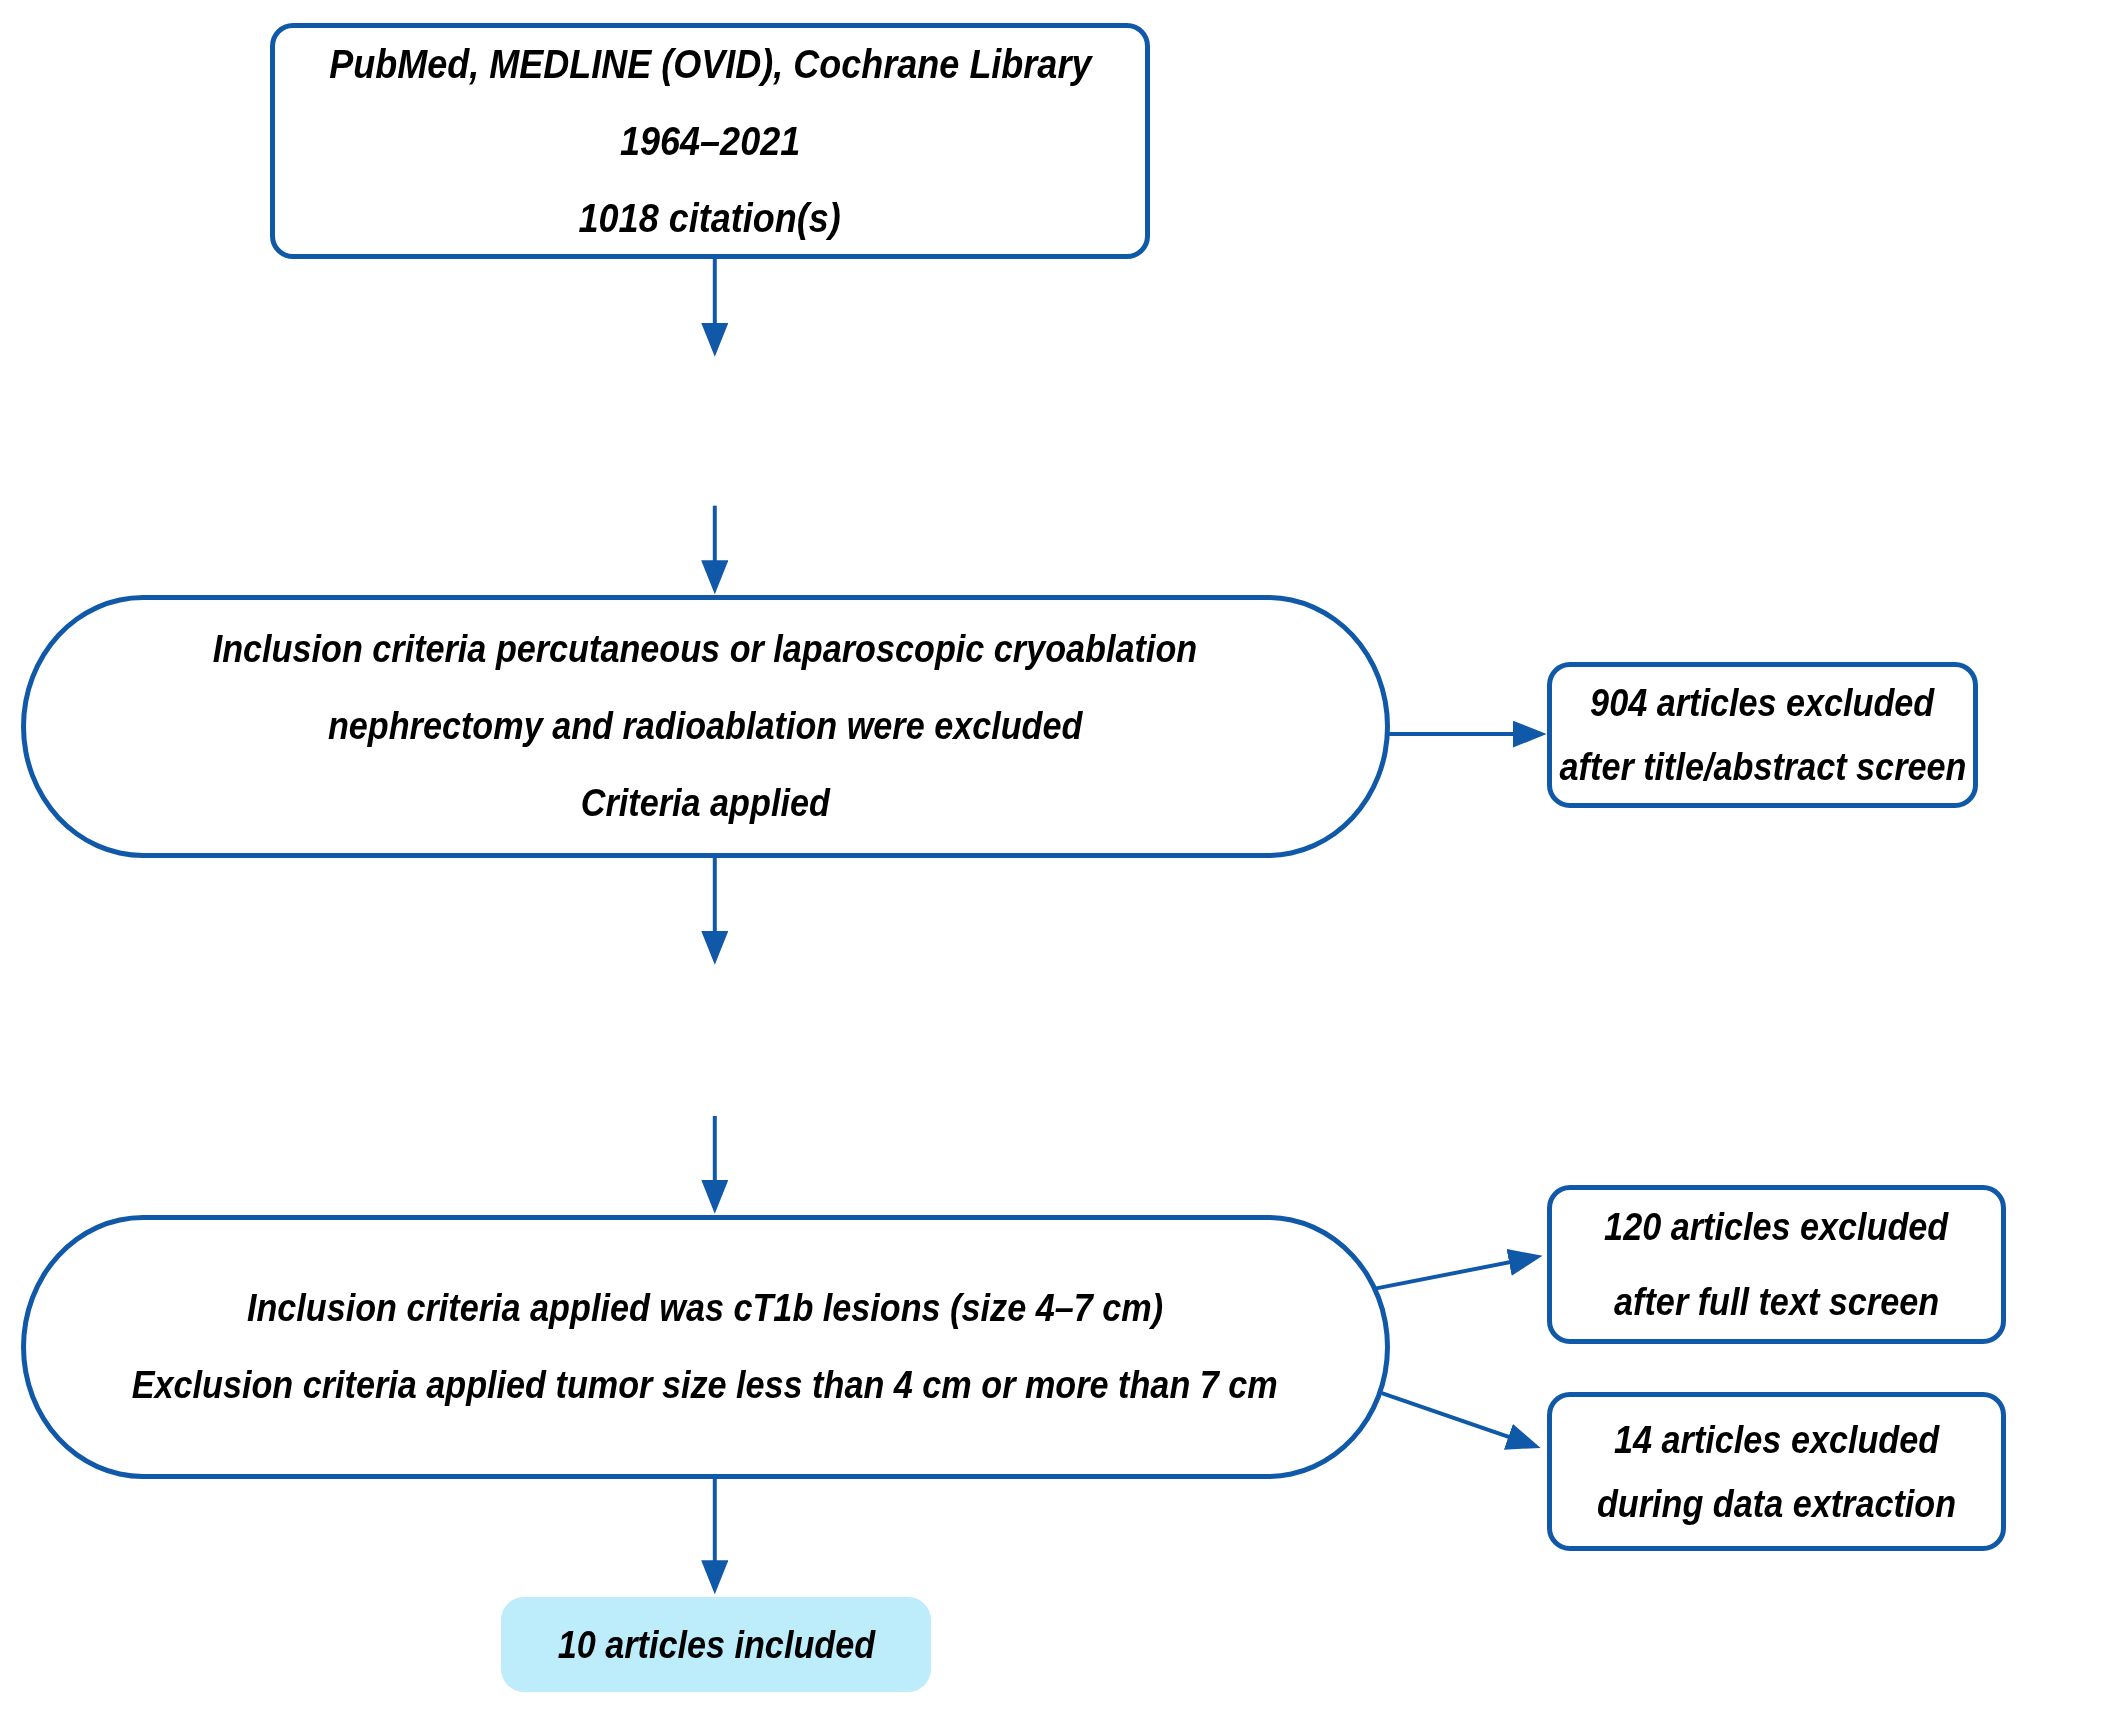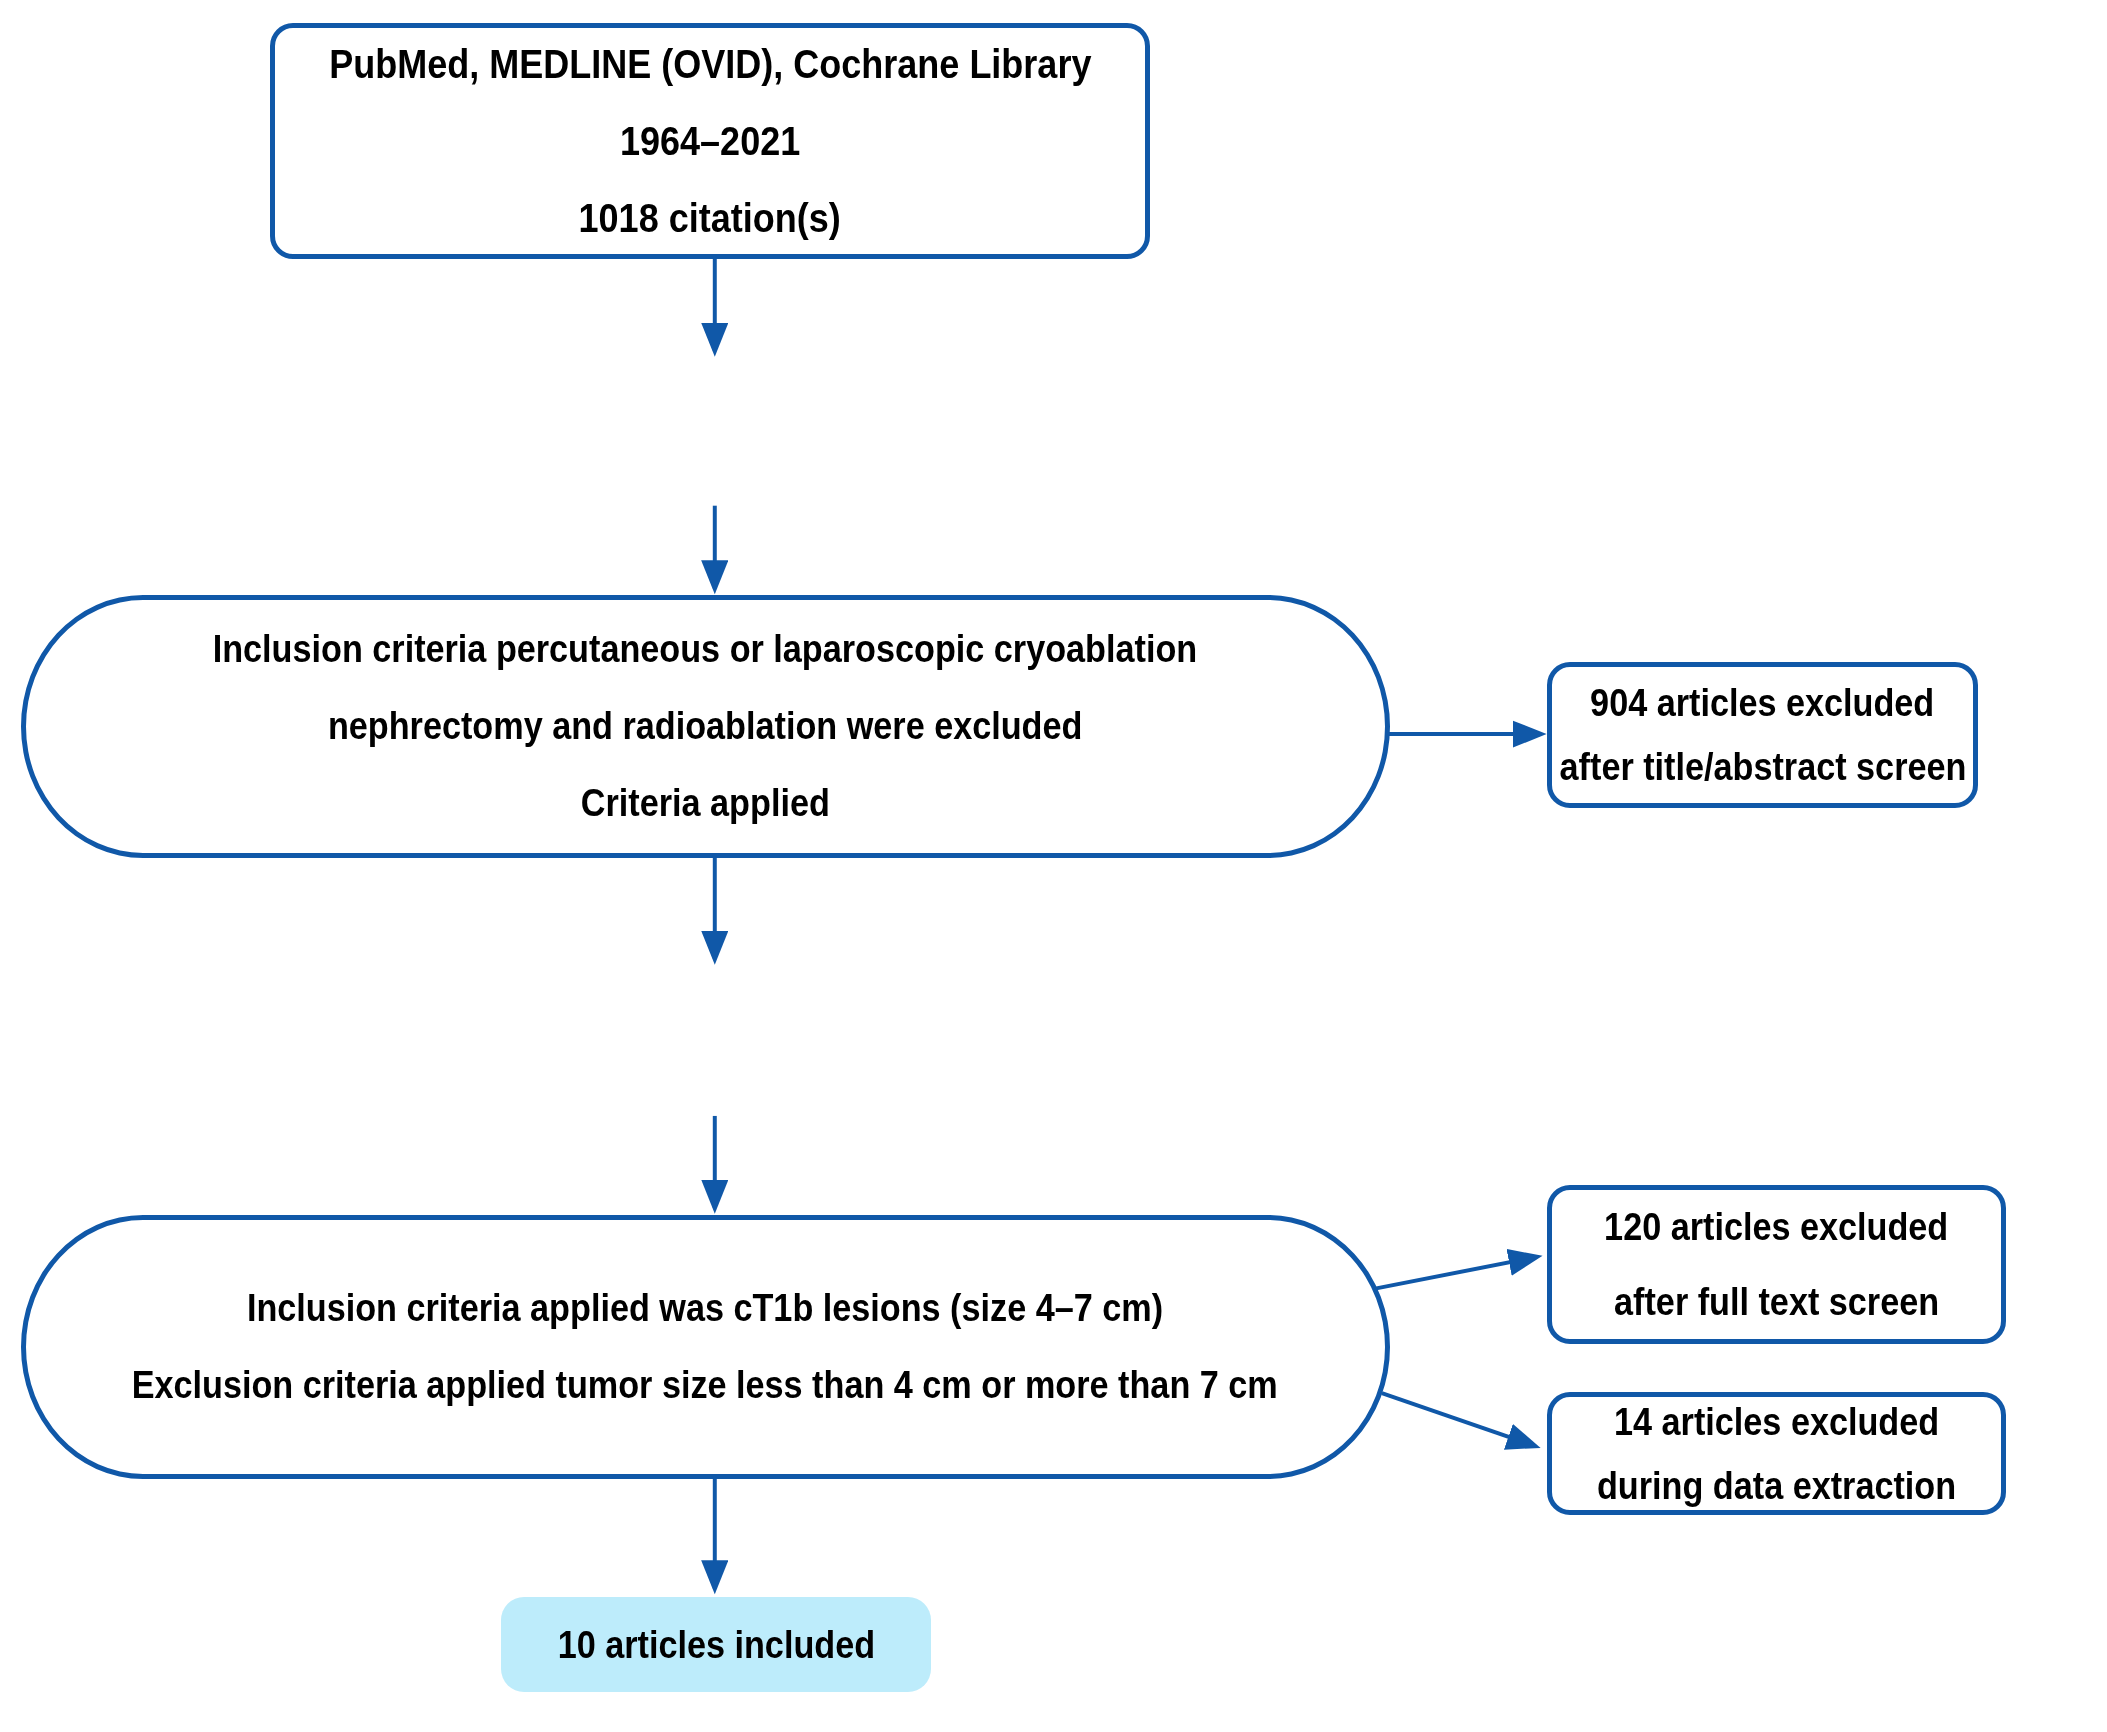--- a/index.html
+++ b/index.html
@@ -8,20 +8,21 @@
     --ink:#000000;
     --bg:#ffffff;
   }
   html,body{margin:0;padding:0;background:var(--bg);}
   .canvas{
     position:relative;
     width:2108px;height:1733px;
     background:var(--bg);
     font-family:"Liberation Sans","DejaVu Sans",sans-serif;
     color:var(--ink);
+    font-style:italic;
   }
   .arrow-layer{position:absolute;left:0;top:0;width:2108px;height:1733px;}
   .edge{stroke:var(--accent);stroke-width:7;fill:none;}
   .arrowhead{fill:var(--accent);}
   .node{
     position:absolute;
     box-sizing:border-box;
     display:flex;flex-direction:column;
     align-items:center;justify-content:center;
     text-align:center;
@@ -82,21 +83,21 @@
   <div class="node stadium lh-lg" style="left:20.5px;top:1215px;width:1369px;height:264px;">
     <span class="line">Inclusion criteria applied was cT1b lesions (size 4–7 cm)</span>
     <span class="line">Exclusion criteria applied tumor size less than 4 cm or more than 7 cm</span>
   </div>
 
   <div class="node lh-sm" style="left:1547px;top:1185px;width:459px;height:159px;gap:11px;">
     <span class="line">120 articles excluded</span>
     <span class="line">after full text screen</span>
   </div>
 
-  <div class="node lh-sm" style="left:1547px;top:1392px;width:459px;height:123px;">
+  <div class="node lh-sm" style="left:1547px;top:1392px;width:459px;height:159px;">
     <span class="line">14 articles excluded</span>
     <span class="line">during data extraction</span>
   </div>
 
   <div class="node lh-sm filled" style="left:501px;top:1597px;width:430px;height:95px;">
     <span class="line">10 articles included</span>
   </div>
 
 </div>
 

